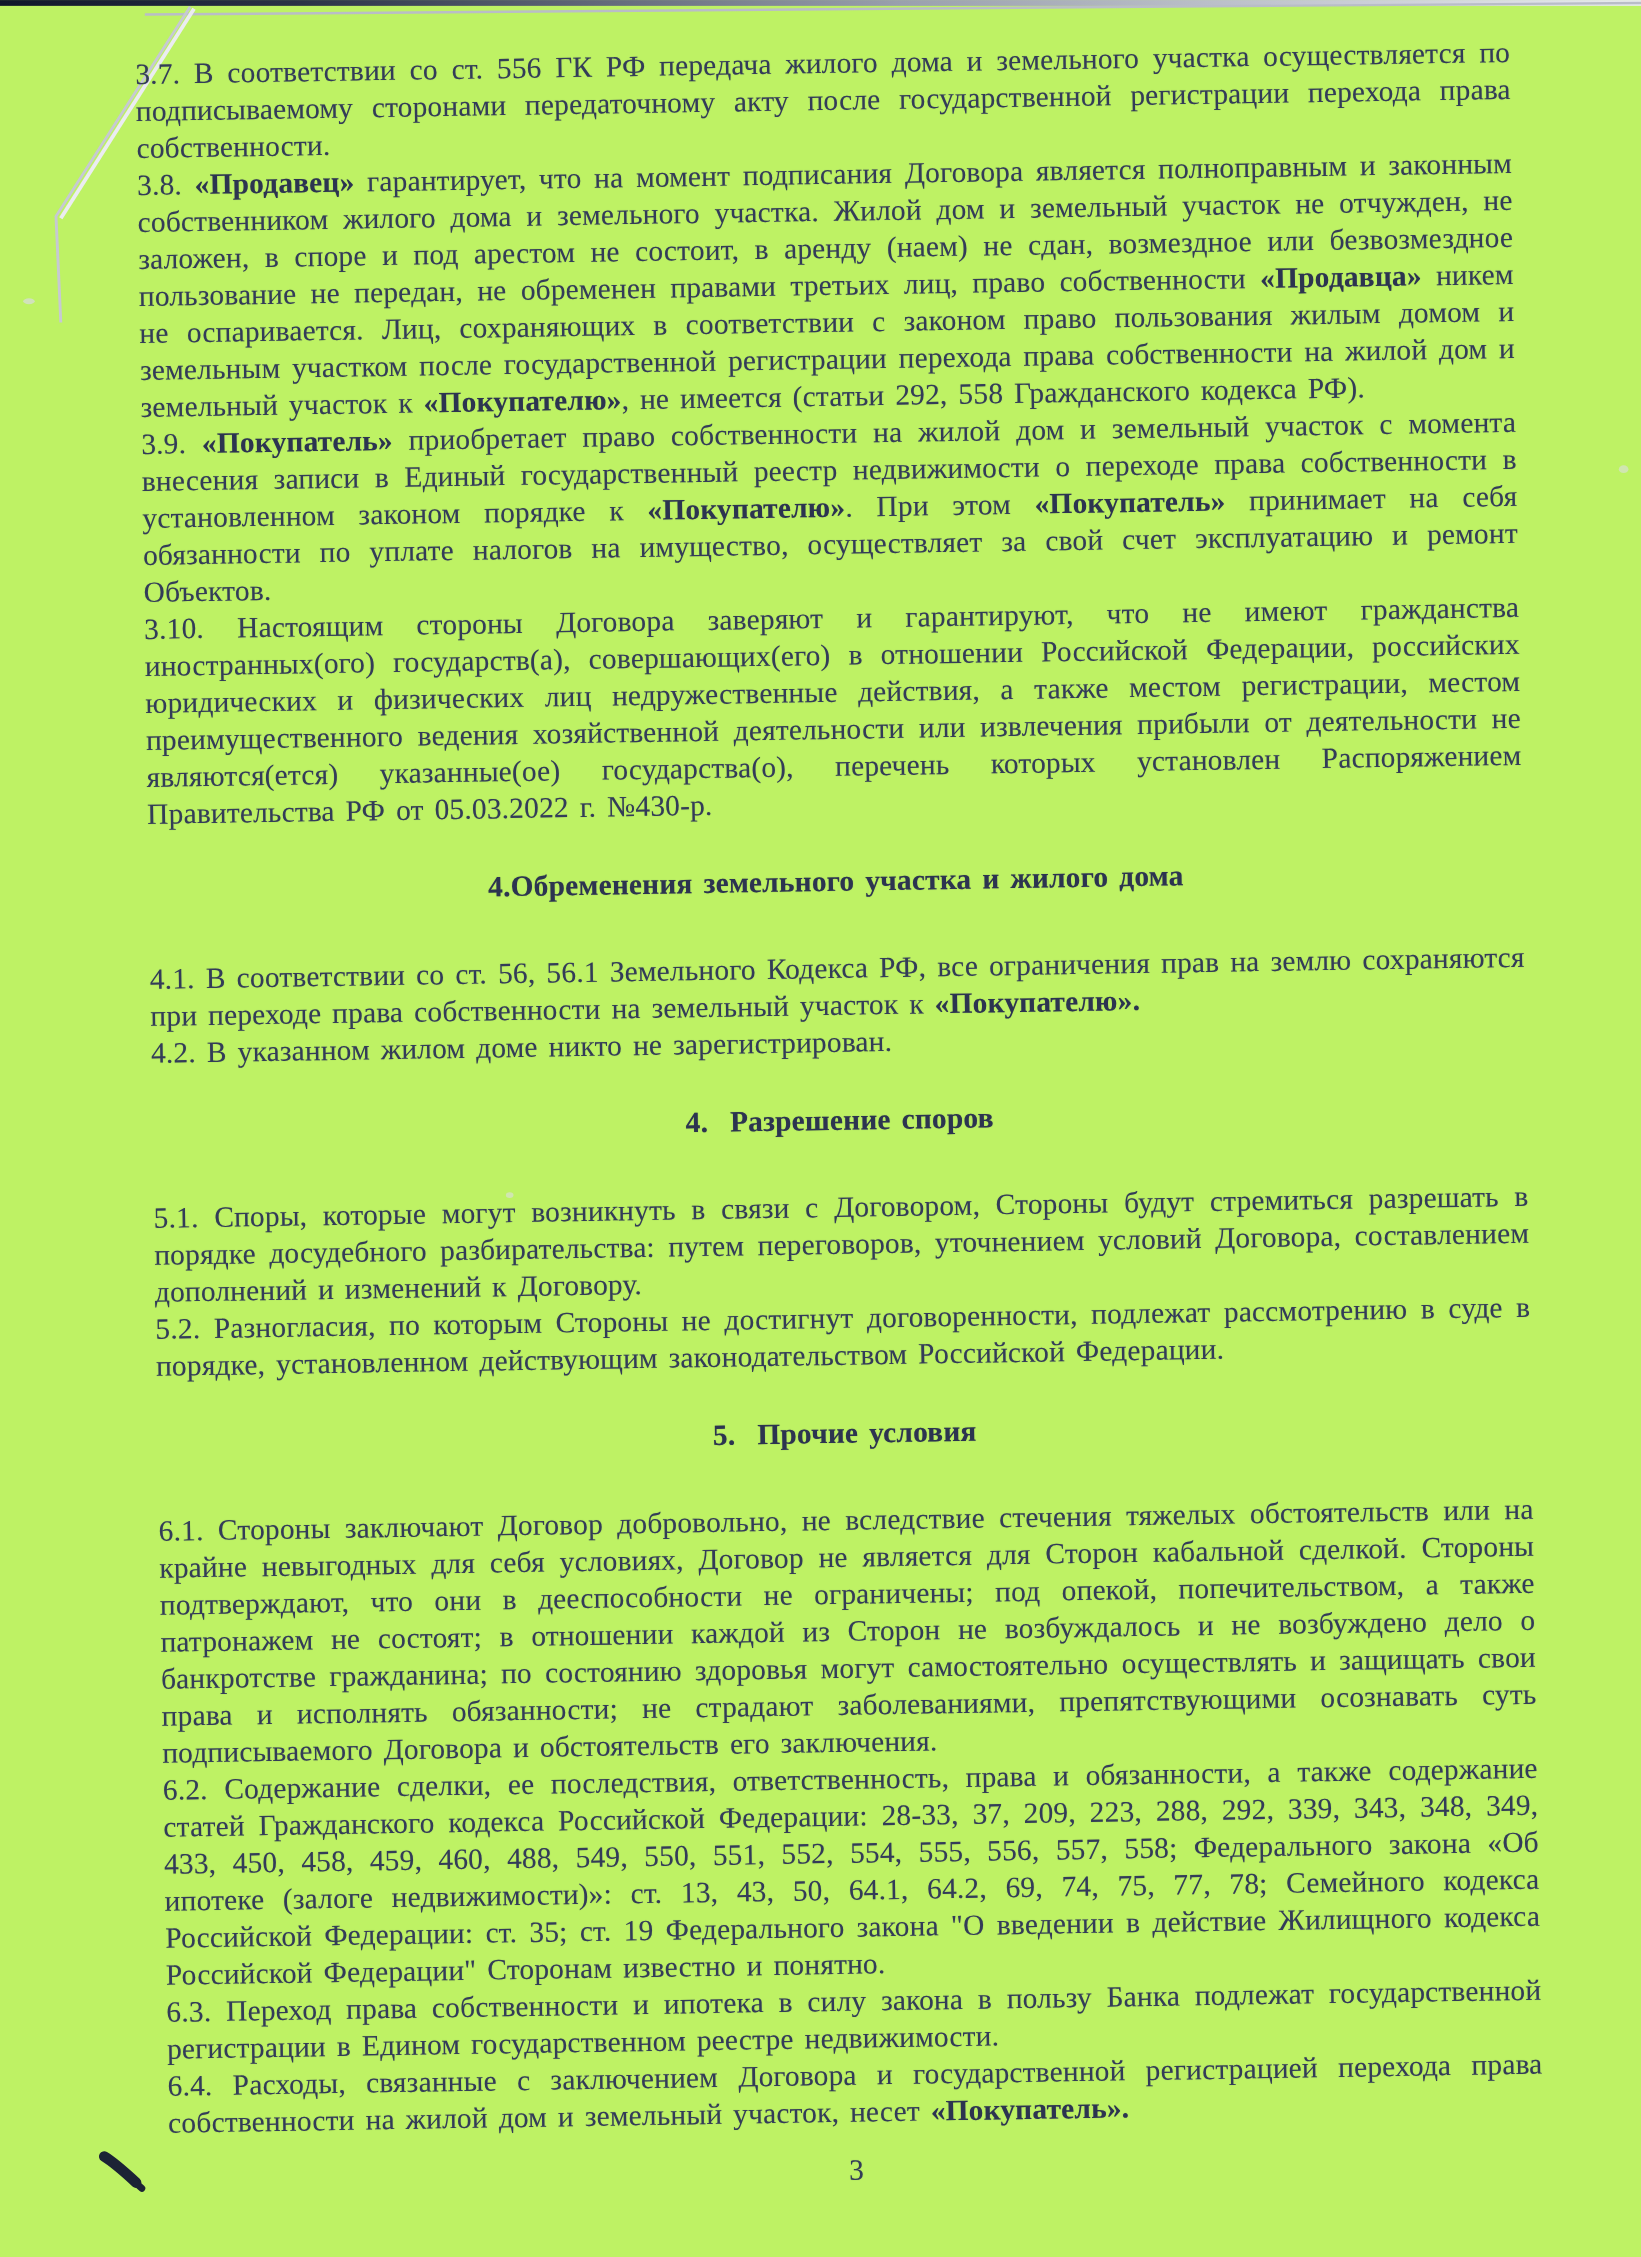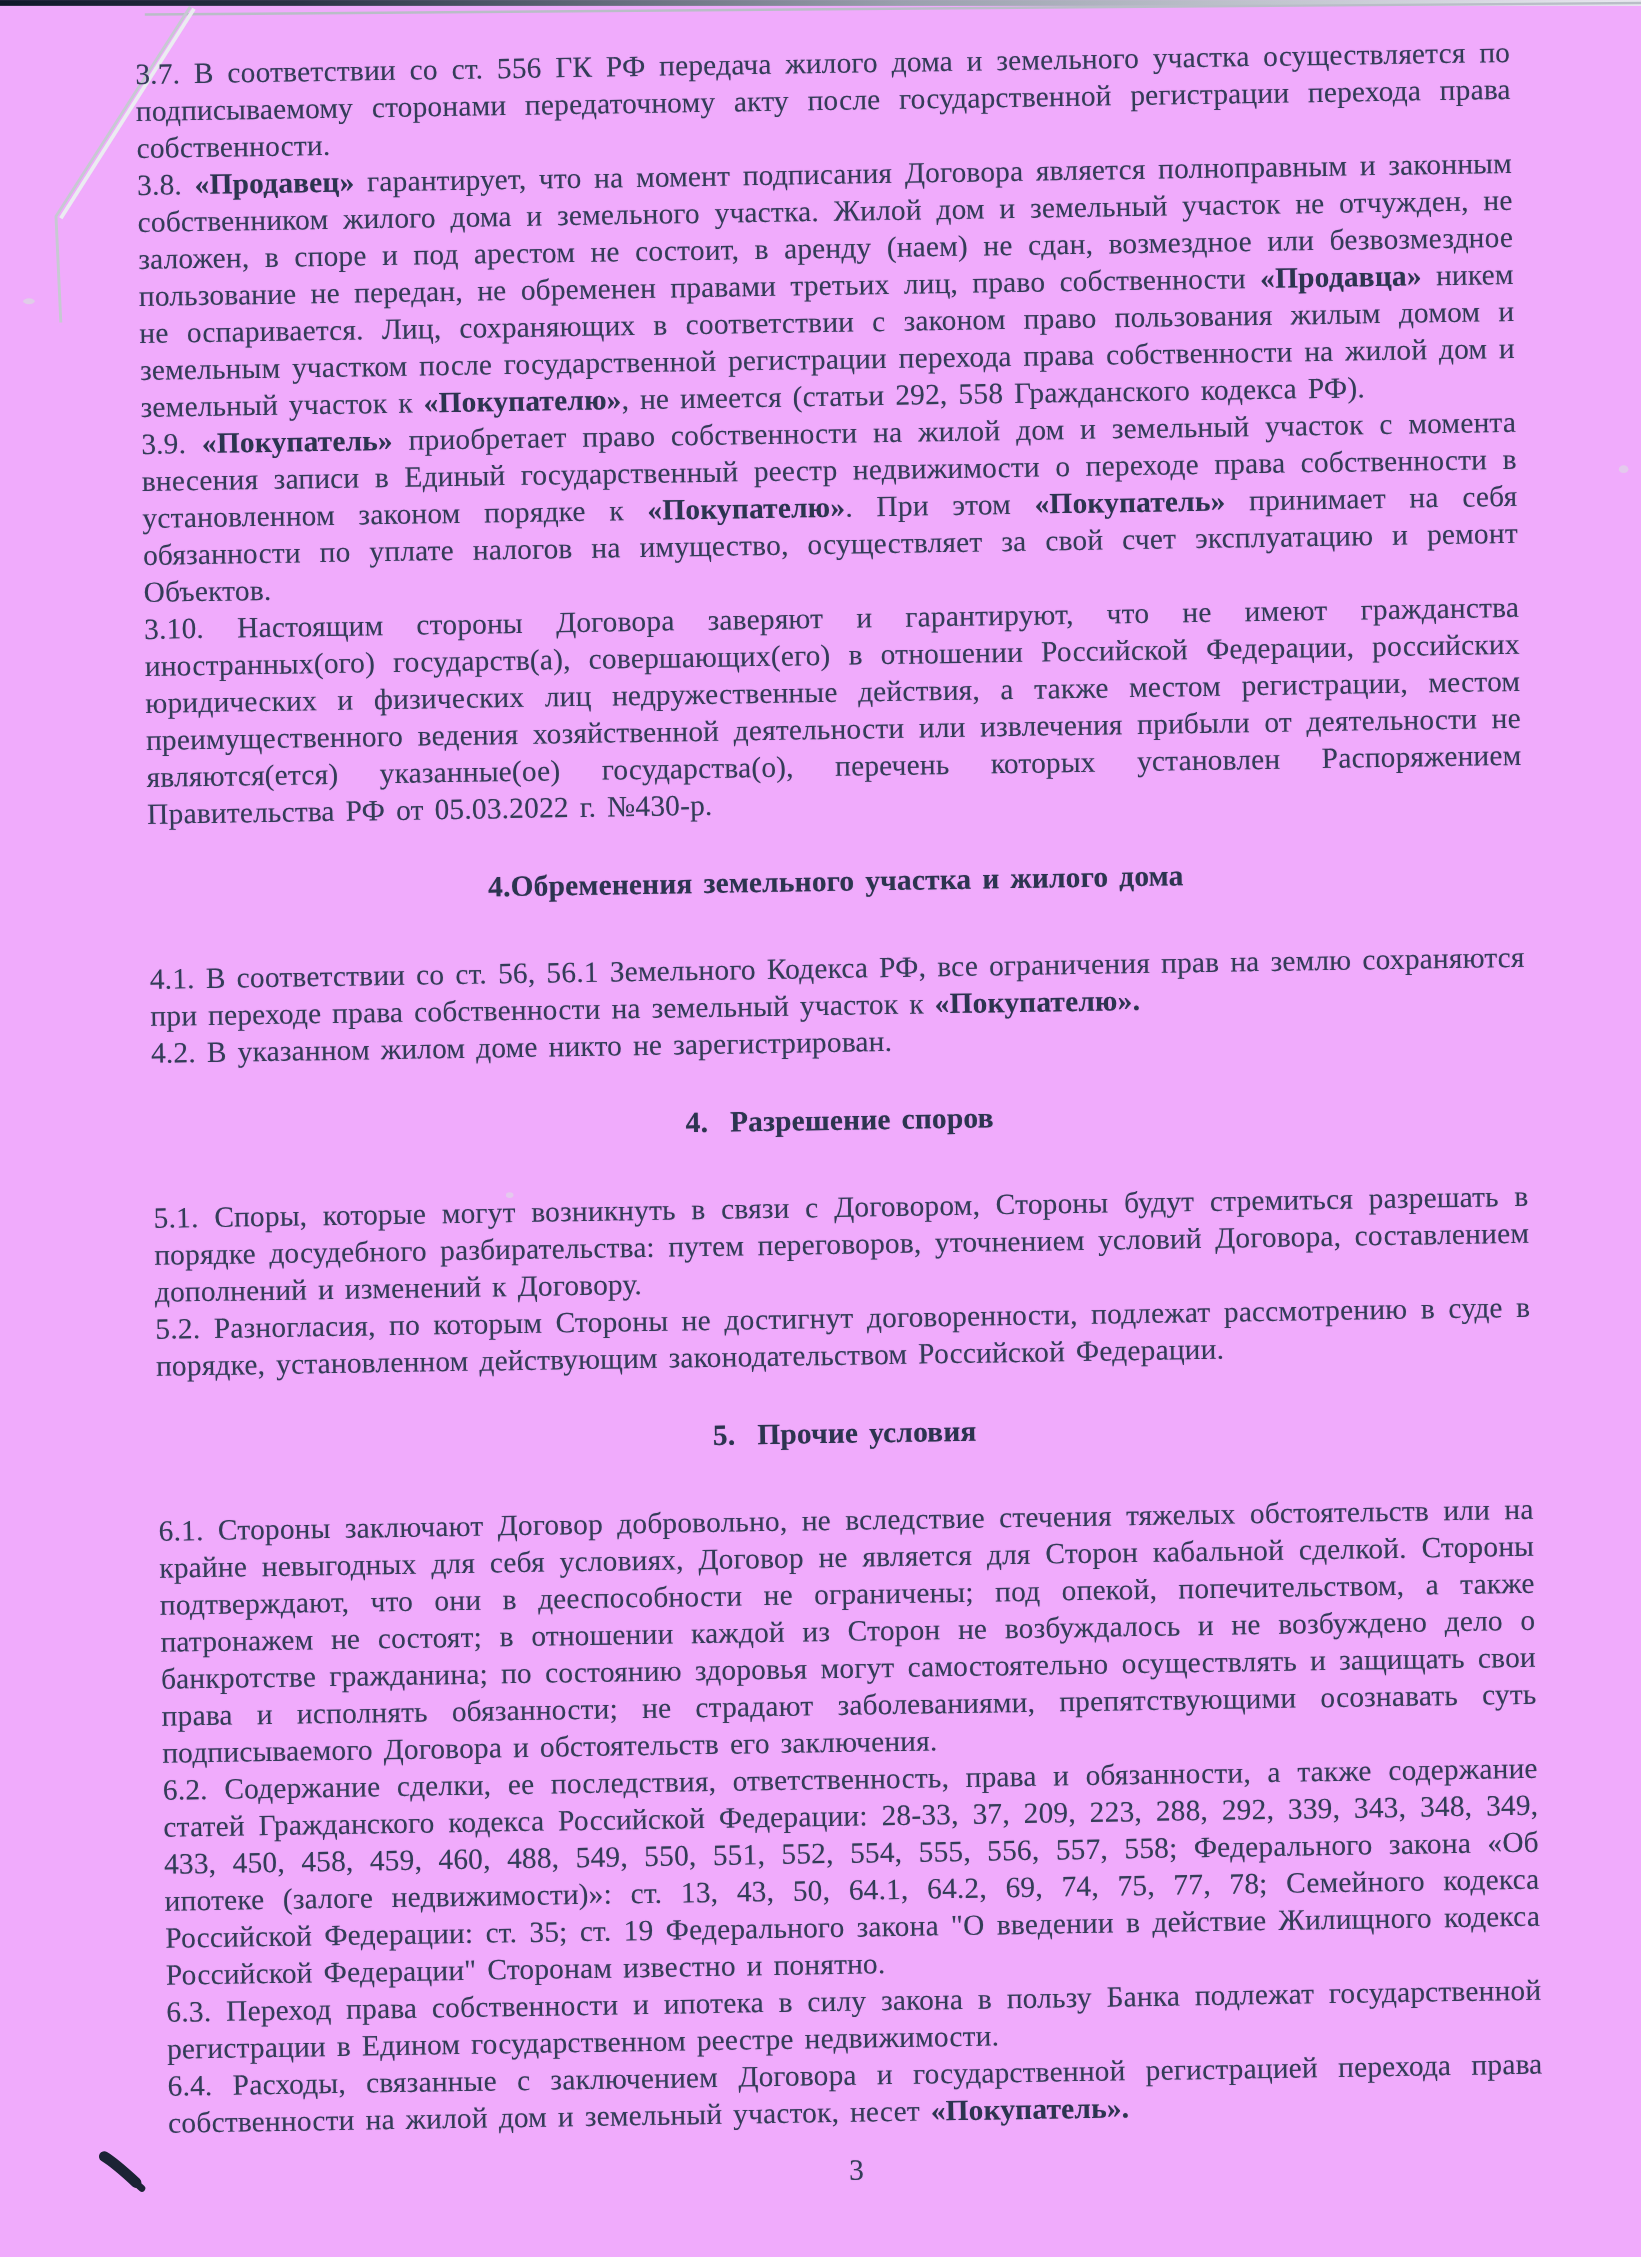--- a/index.html
+++ b/index.html
@@ -1,19 +1,19 @@
 <!DOCTYPE html>
 <html lang="ru"><head>
 <meta charset="utf-8">
 <style>
   html,body{margin:0;padding:0;background:#ffffff;}
   .scan{
     position:relative;
     width:1641px;height:2257px;
-    background:#f0abfc;
+    background:#bef264;
     overflow:hidden;
     font-family:"Liberation Serif","DejaVu Serif",serif;
     text-decoration:underline;
   }
   .artifacts{position:absolute;left:0;top:0;pointer-events:none;}
   .textblock{
     position:absolute;left:135px;top:56px;width:1375px;
     transform:rotate(-0.92deg);transform-origin:0 0;
     color:#333c58;
     font-size:29.4px;line-height:37px;

